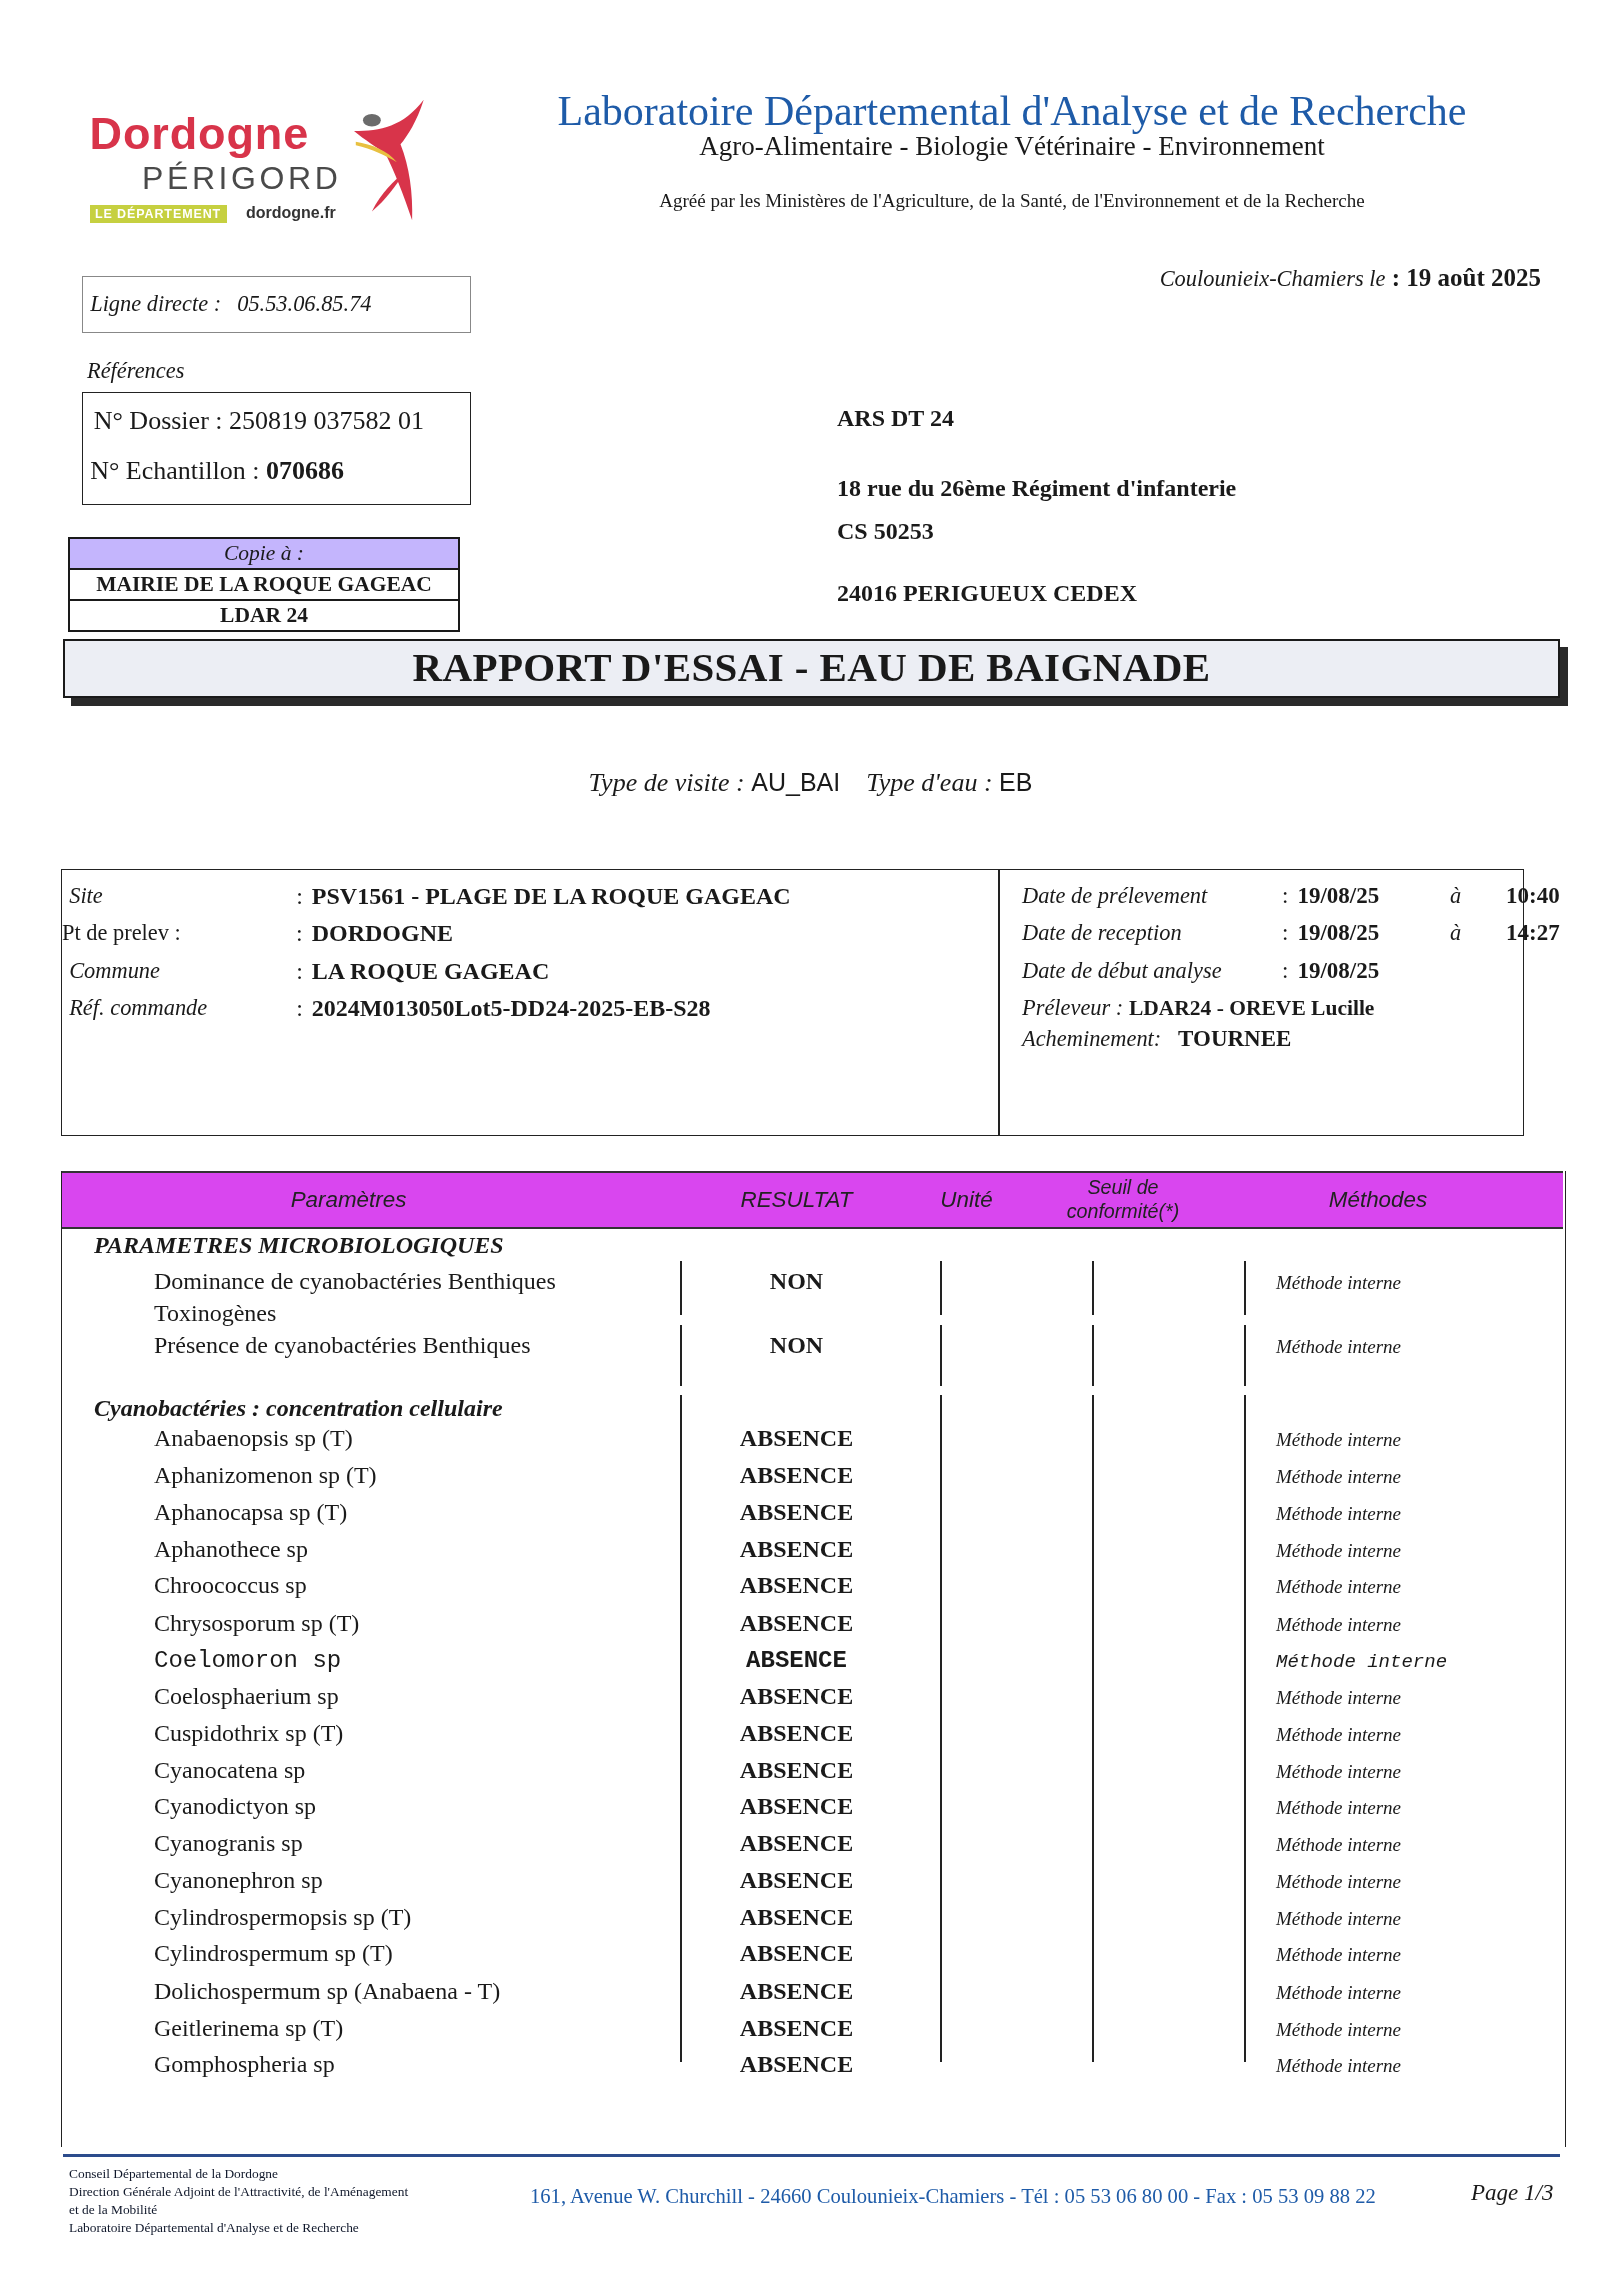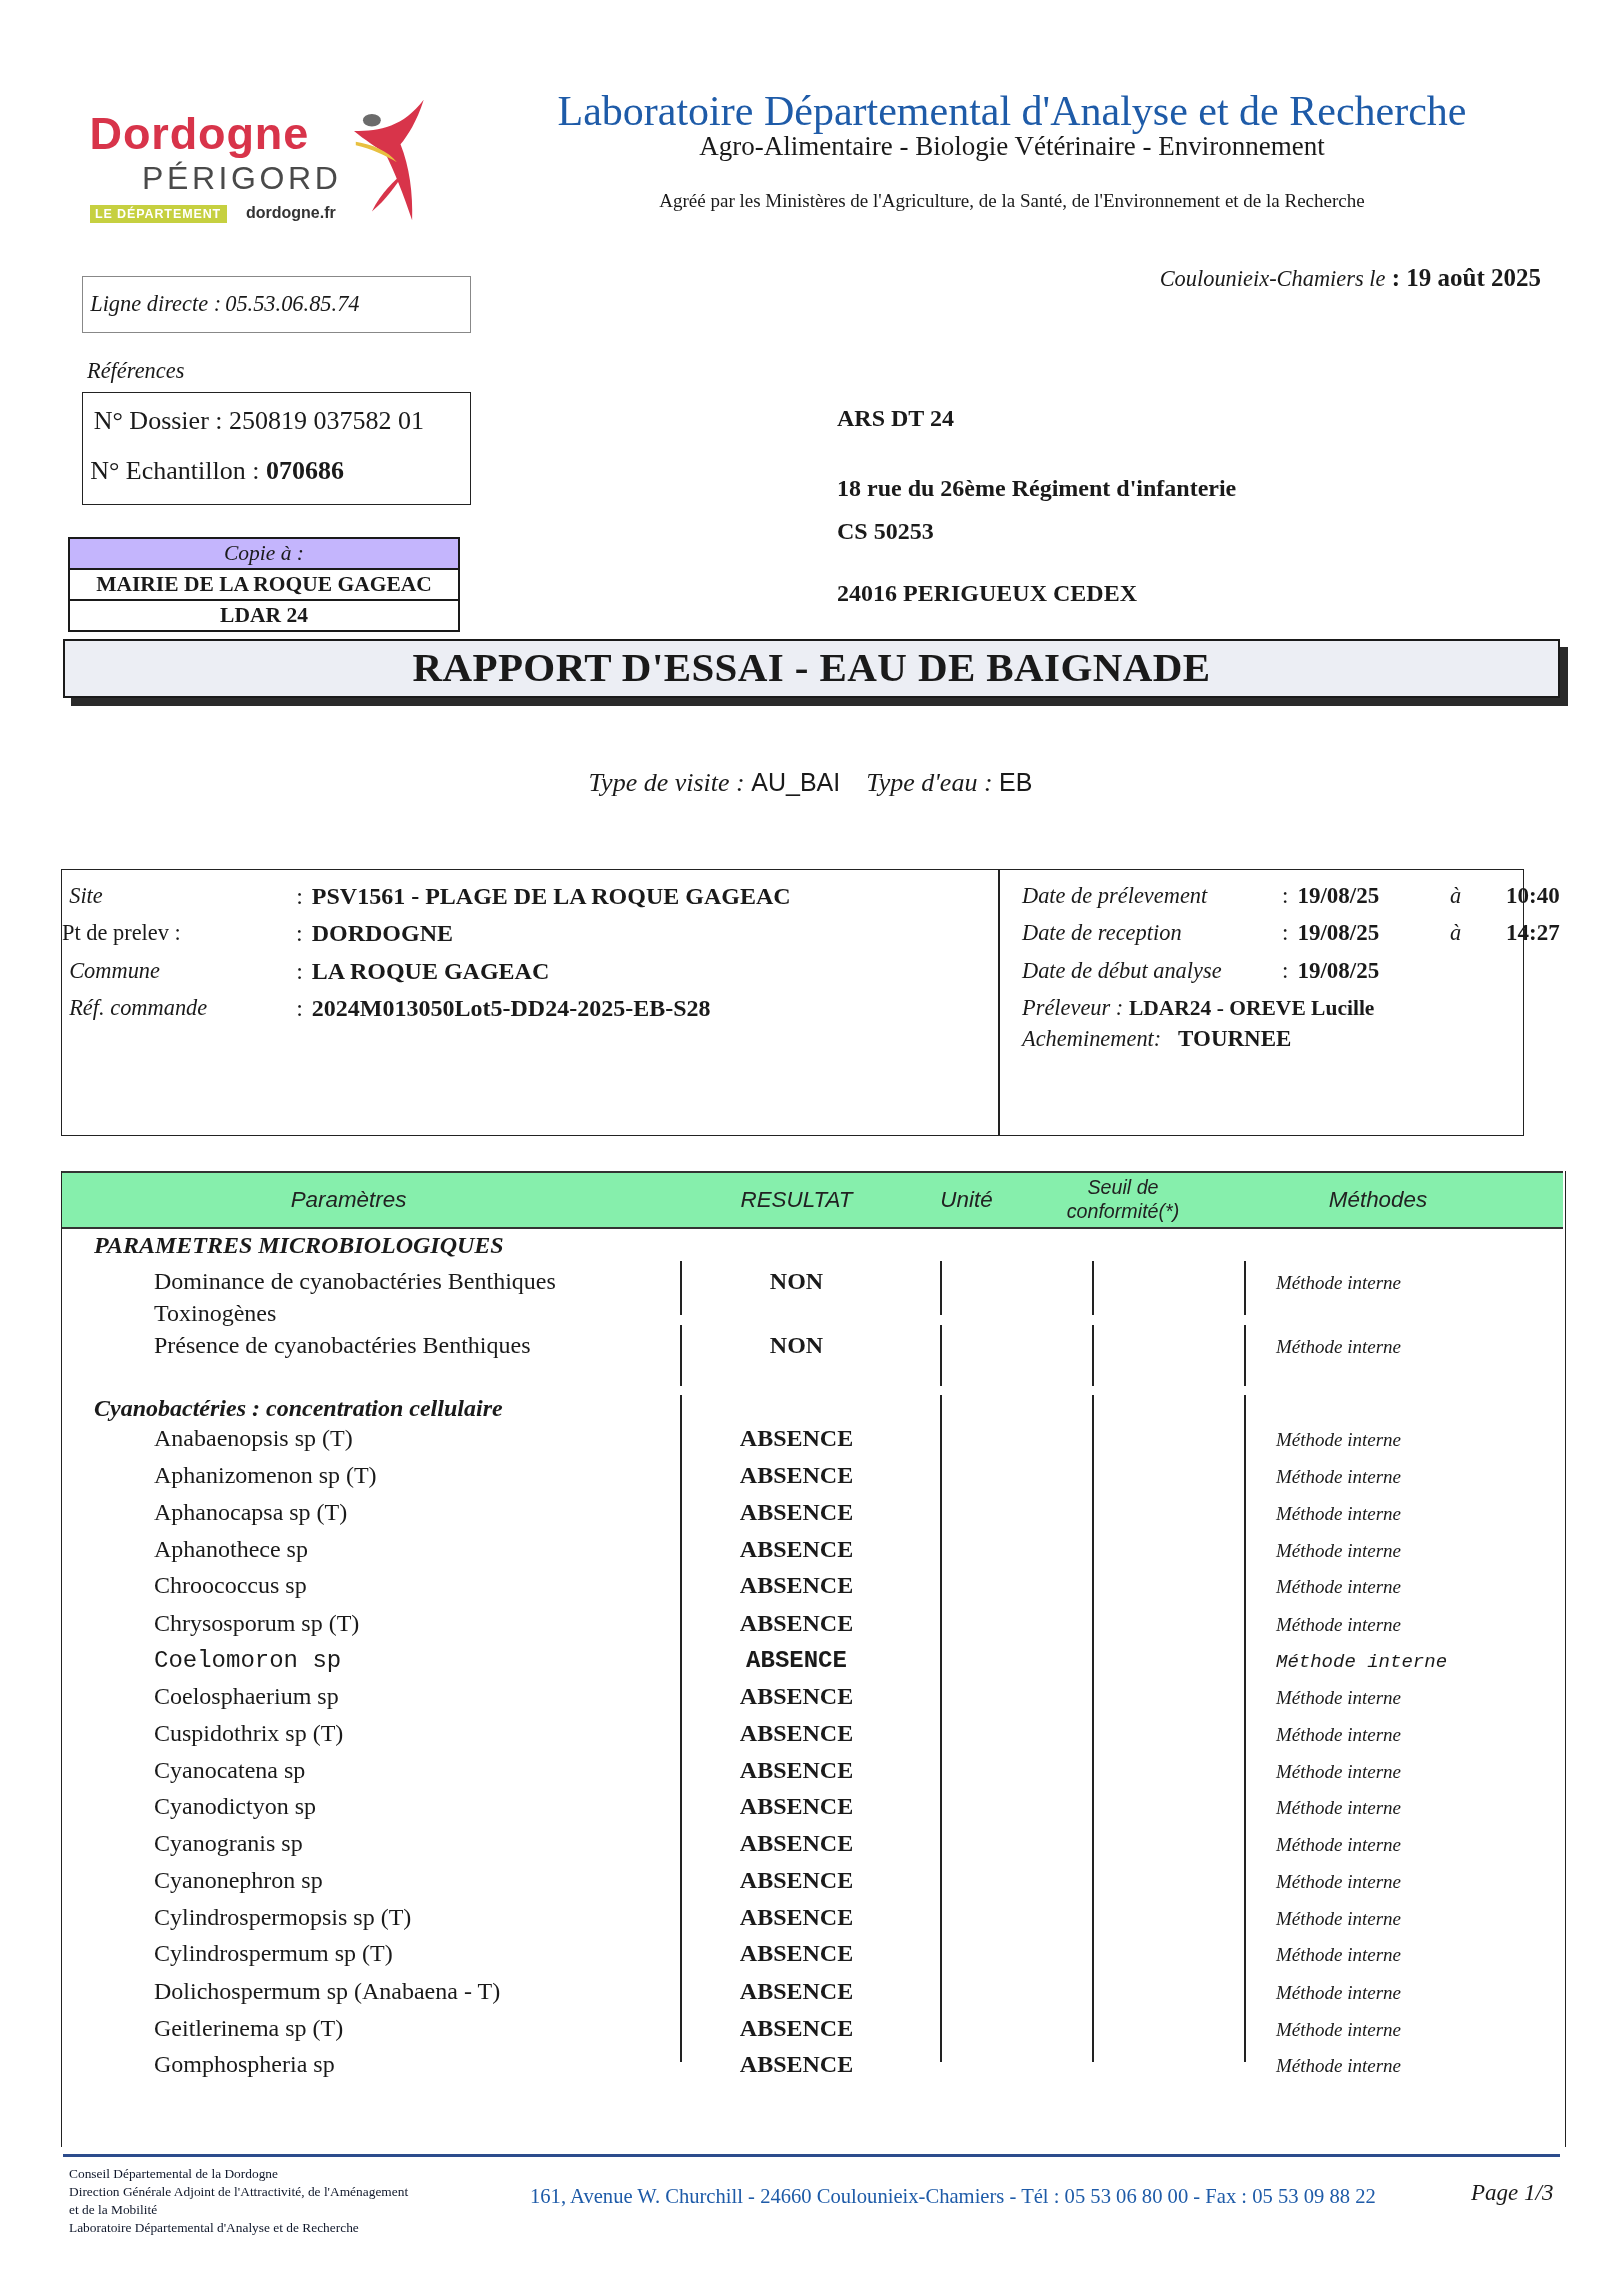--- a/index.html
+++ b/index.html
@@ -21,21 +21,21 @@
   .logo-figure { position: absolute; left: 269px; top: 4.5px; width: 76px; height: 130px; }
 
   
   .lab-title { left: 533px; top: 90px; width: 958px; text-align: center; font-size: 42px; color: #1e5ba8; line-height: 1; }
   .lab-subtitle { left: 533px; top: 133px; width: 958px; text-align: center; font-size: 27px; color: #1a1a1a; line-height: 1; }
   .lab-agree { left: 533px; top: 190px; width: 958px; text-align: center; font-size: 19px; color: #1a1a1a; }
 
   
   .ligne-box { left: 82px; top: 276px; width: 389px; height: 57px; border: 0.9px solid #888; box-sizing: border-box;
                font-style: italic; font-size: 22.4px; padding: 14.3px 0 0 7.2px; }
-  .ligne-box .val { margin-left: 4px; }
+  .ligne-box .val { margin-left: 16px; }
   .ref-label { left: 87px; top: 358px; font-style: italic; font-size: 22.4px; }
   .ref-box { left: 82px; top: 392px; width: 389px; height: 113px; border: 1.8px solid #222; box-sizing: border-box; font-size: 26px; }
   .ref-box .row1 { position: absolute; left: 10.7px; top: 12.5px; }
   .ref-box .row2 { position: absolute; left: 7.2px; top: 63px; }
   .ref-box b { font-weight: bold; }
 
   .copie-box { left: 68px; top: 537px; width: 392px; box-sizing: border-box; border: 2.7px solid #1a1a1a; }
   .copie-box .cell { text-align: center; font-size: 21.5px; line-height: 29px; border-bottom: 2.7px solid #1a1a1a; }
   .copie-box .cell:last-child { border-bottom: none; }
   .copie-box .head { background: #c4b5fd; font-style: italic; }
@@ -65,21 +65,21 @@
   .info-row .col { font-weight: normal; margin-right: 9px; }
   .info-r { position: absolute; font-size: 22.4px; white-space: nowrap; text-align: center; }
   .info-r .lab { font-style: italic; }
   .info-r .dv { position: absolute; left: 260px; font-weight: bold; font-size: 23px; }
   .info-r .a { position: absolute; left: 428px; font-style: italic; }
   .info-r .t { position: absolute; left: 484px; font-weight: bold; font-size: 23px; }
 
   
   .results { left: 61px; top: 1171px; width: 1505px; height: 976px; border-left: 1.8px solid #222; border-right: 1.8px solid #222;
              box-sizing: border-box; }
-  .thead { position: absolute; left: 0; top: 0; width: 1501px; height: 58px; background: #86efac; border-top: 2.7px solid #333;
+  .thead { position: absolute; left: 0; top: 0; width: 1501px; height: 58px; background: #d946ef; border-top: 2.7px solid #333;
            border-bottom: 2.7px solid #333; box-sizing: border-box; font-family: "Liberation Sans", "DejaVu Sans", sans-serif;
            font-style: italic; font-size: 22.4px; color: #222; }
   .thead div { position: absolute; text-align: center; }
   .vline { position: absolute; width: 1.8px; background: #222; }
   .sect { position: absolute; left: 32px; font-style: italic; font-weight: bold; font-size: 24px; }
   .prow { position: absolute; left: 0; width: 1501px; height: 39px; font-size: 24px; }
   .prow .pn { position: absolute; left: 92px; white-space: nowrap; }
   .prow .pr { position: absolute; left: 645px; width: 179px; text-align: center; font-weight: bold; }
   .prow .pm { position: absolute; left: 1214px; font-style: italic; font-size: 19px; top: 3.6px; white-space: nowrap; }
 

